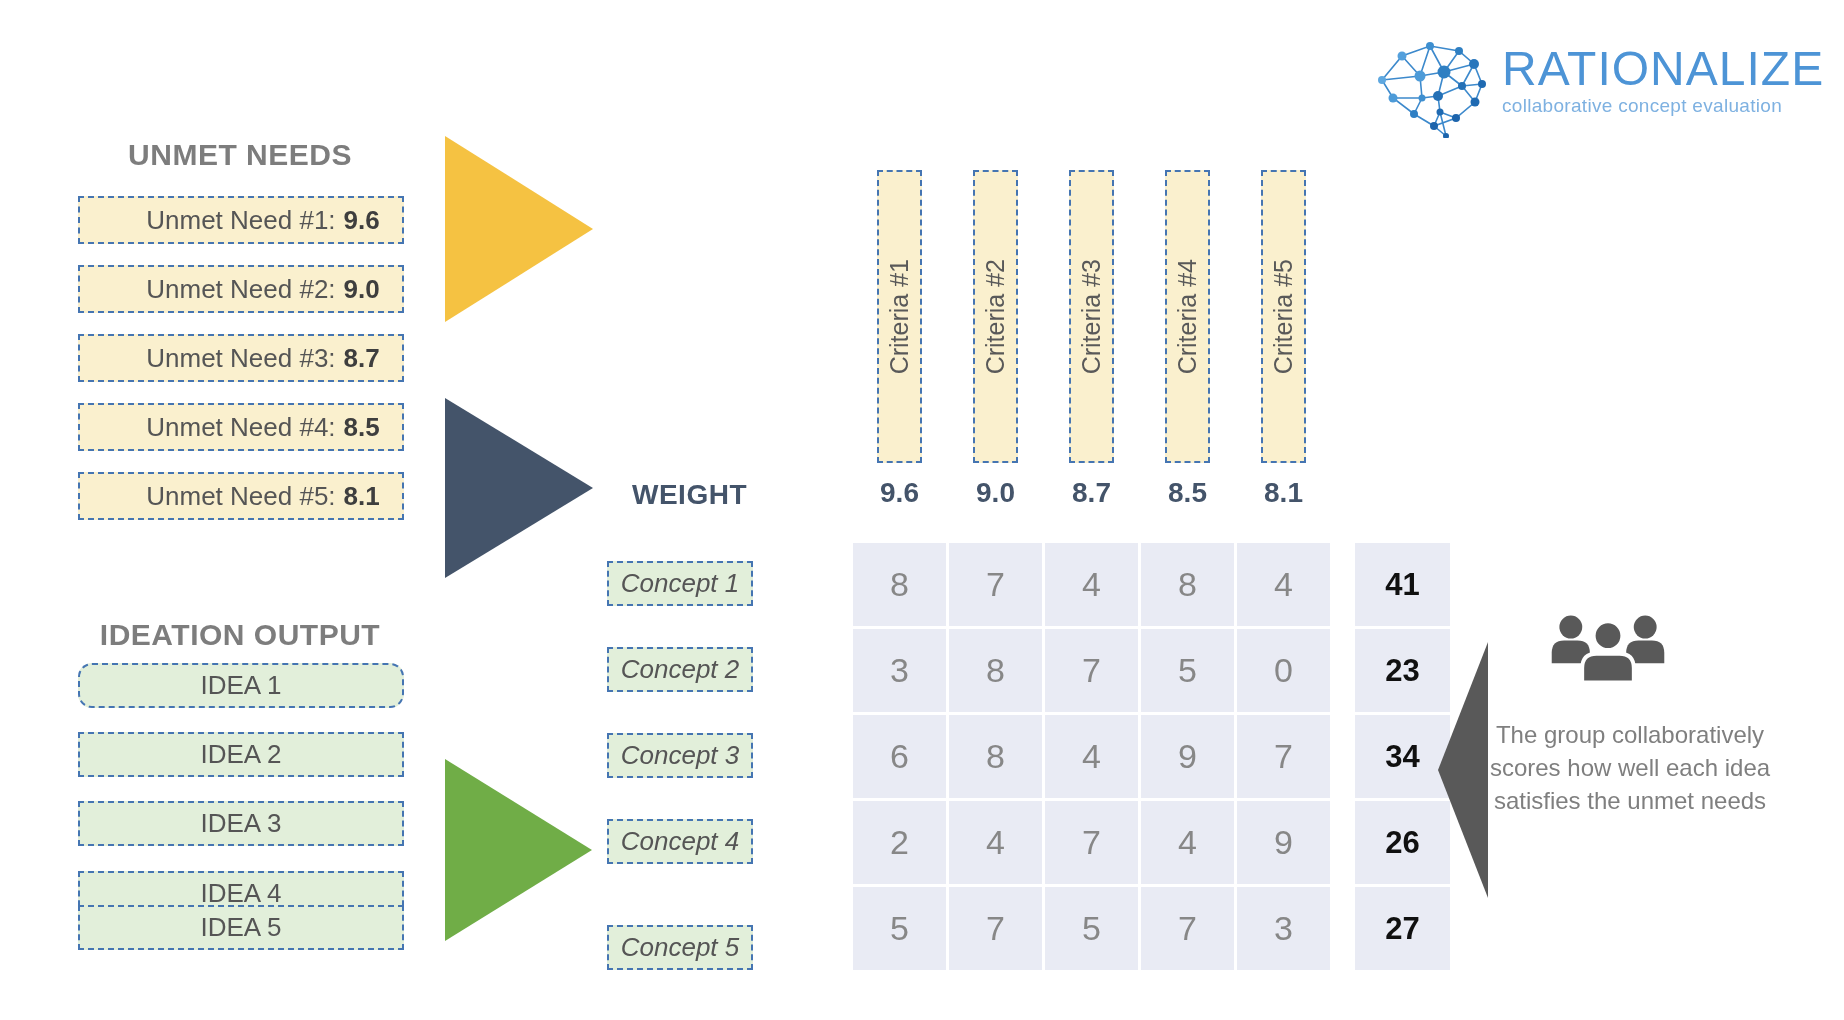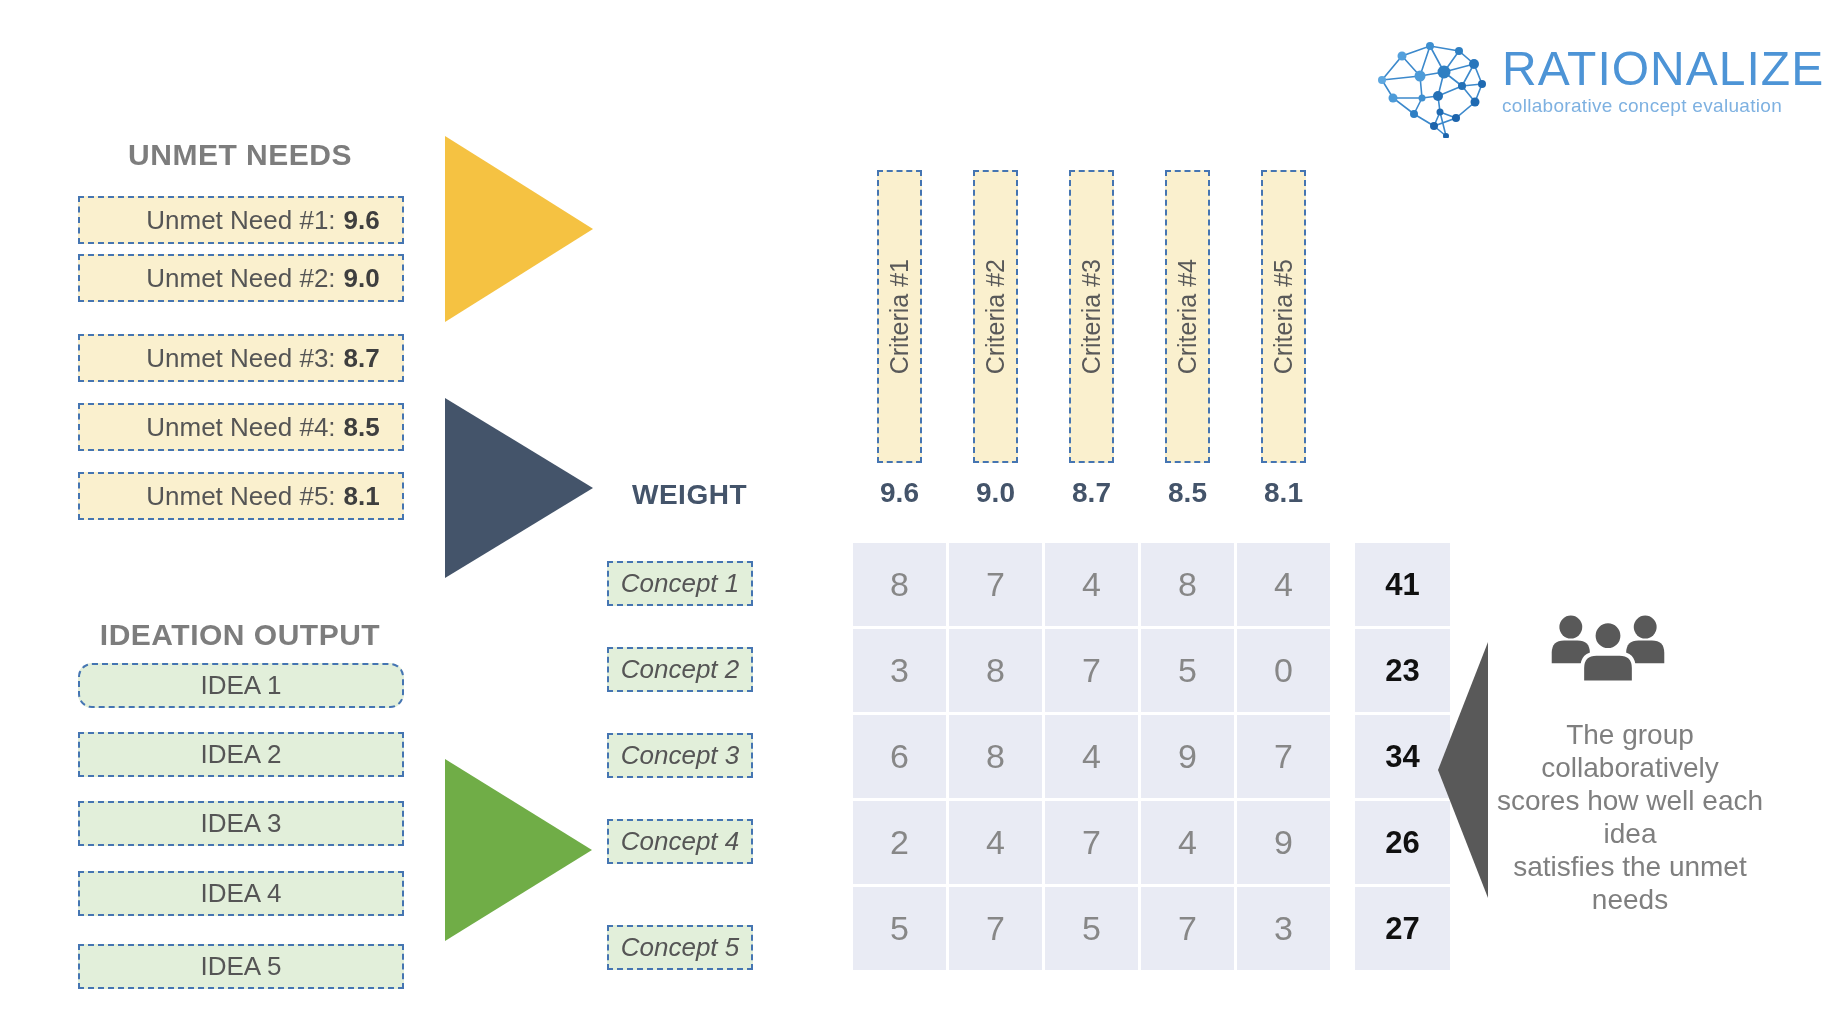--- a/index.html
+++ b/index.html
@@ -44,21 +44,21 @@
   .weights div{text-align:center;font-weight:bold;font-size:28px;color:#44546A;}
 
   .matrix{position:absolute;left:853px;top:543px;display:grid;
           grid-template-columns:repeat(5,93px) 19px 95px;grid-auto-rows:83px;gap:3px;}
   .cell{background:#E9EBF4;display:flex;align-items:center;justify-content:center;
         font-size:34px;color:#878787;}
   .cell.total{font-weight:bold;color:#101010;font-size:31px;}
   .spacer{background:transparent;}
 
   .caption{position:absolute;left:1488px;top:718px;width:284px;text-align:center;
-           font-size:28px;color:#7F7F7F;line-height:33px;}
+           font-size:24px;color:#7F7F7F;line-height:33px;}
 
   .logo-text{position:absolute;left:1502px;top:42px;}
   .brand{font-size:48px;color:#4D94D6;letter-spacing:1px;line-height:54px;}
   .tagline{font-size:19px;color:#7EB1E1;letter-spacing:0.3px;margin-top:-1px;}
   .brain-svg{position:absolute;left:1376px;top:34px;}
   .people-svg{position:absolute;left:1546px;top:610px;}
 </style>
 </head>
 <body>
 
@@ -97,21 +97,21 @@
     <div class="brand">RATIONALIZE</div>
     <div class="tagline">collaborative concept evaluation</div>
   </div>
 
   <div class="sec-title" style="left:77px;top:138px;">UNMET NEEDS</div>
 
   <div class="box cream unmet" style="top:196px;">
     <span>Unmet Need #1:</span>
     <span class="val">9.6</span>
   </div>
-  <div class="box cream unmet" style="top:254px;">
+  <div class="box cream unmet" style="top:265px;">
     <span>Unmet Need #2:</span>
     <span class="val">9.0</span>
   </div>
   <div class="box cream unmet" style="top:334px;">
     <span>Unmet Need #3:</span>
     <span class="val">8.7</span>
   </div>
   <div class="box cream unmet" style="top:403px;">
     <span>Unmet Need #4:</span>
     <span class="val">8.5</span>
@@ -128,21 +128,21 @@
   </div>
   <div class="box green idea" style="top:732px;">
     <span>IDEA 2</span>
   </div>
   <div class="box green idea" style="top:801px;">
     <span>IDEA 3</span>
   </div>
   <div class="box green idea" style="top:871px;">
     <span>IDEA 4</span>
   </div>
-  <div class="box green idea" style="top:944px;">
+  <div class="box green idea" style="top:905px;">
     <span>IDEA 5</span>
   </div>
 
   <div class="tri tri-yellow"></div>
   <div class="tri tri-navy"></div>
   <div class="tri tri-green"></div>
 
   <div class="criteria-box" style="left:877px;">
     <span>Criteria #1</span>
   </div>

